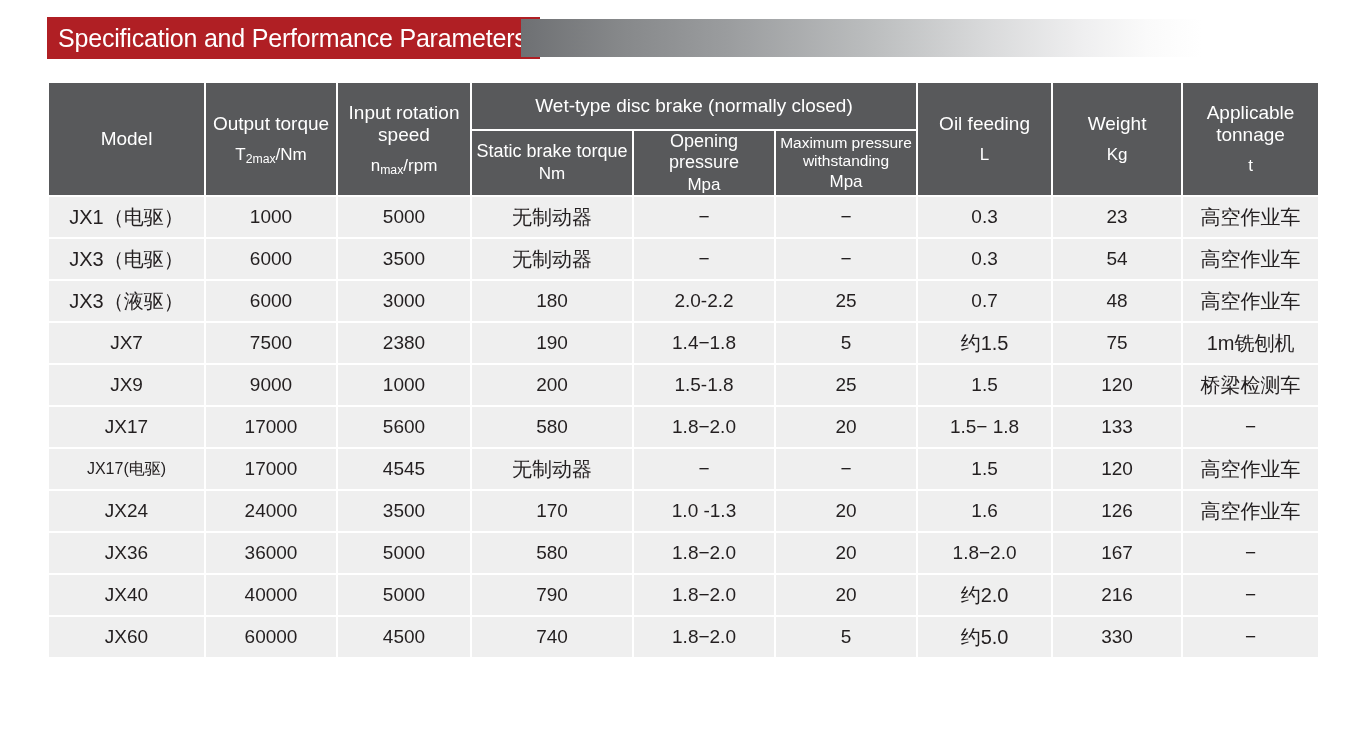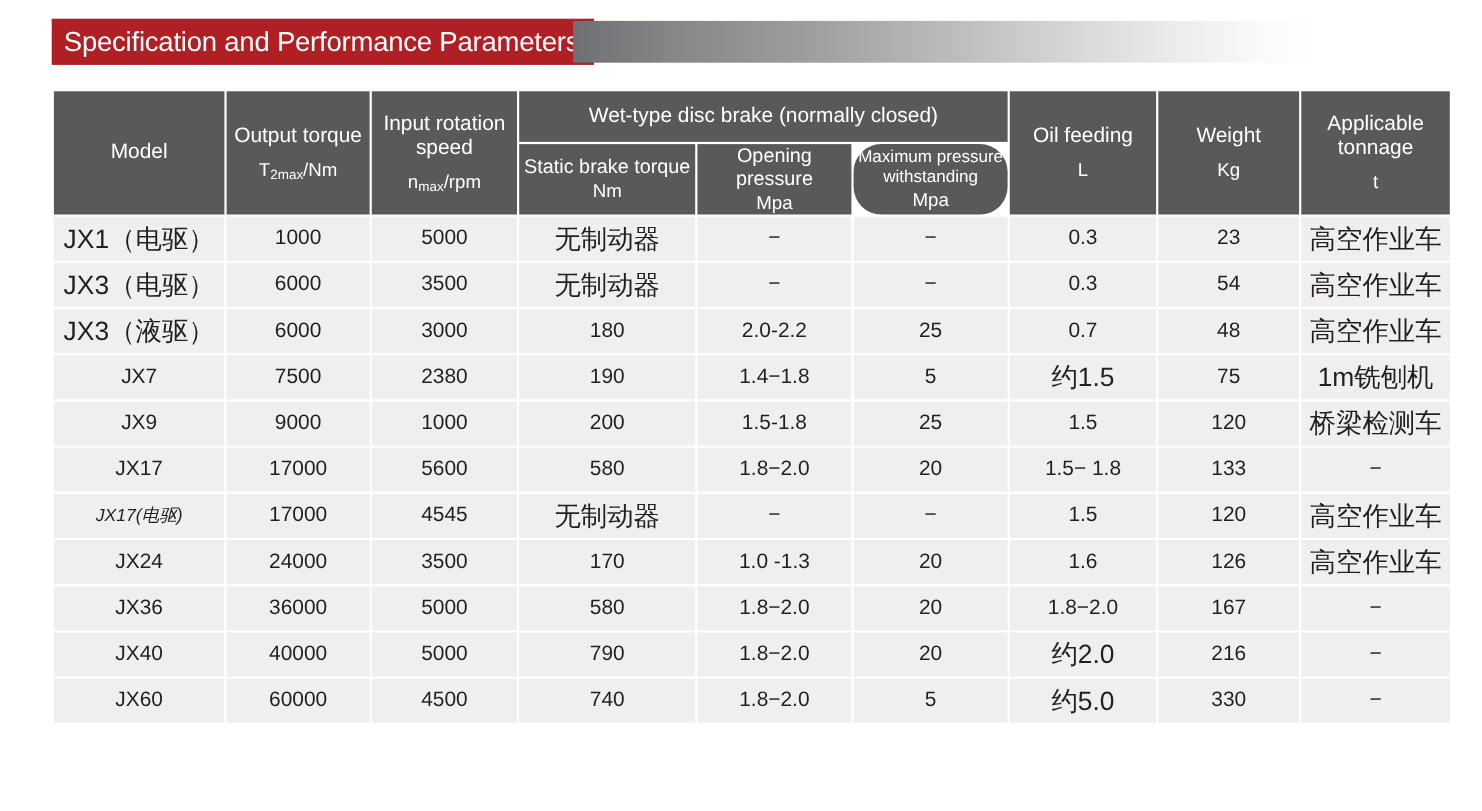--- a/index.html
+++ b/index.html
@@ -87,21 +87,20 @@
     font-size: 19px;
     line-height: 1.16;
   }
   .hd-sub {
     font-size: 18px;
     line-height: 1.16;
   }
   .hd-small {
     font-size: 15.5px;
     line-height: 1.18;
-    border-radius: 25px;
   }
   .hd-unit {
     font-size: 17px;
     line-height: 1.2;
     display: block;
     margin-top: 10px;
   }
   .hd-unit-tight {
     font-size: 17px;
     line-height: 1.2;
@@ -118,22 +117,22 @@
     position: relative;
     top: 0.28em;
   }
 
   tbody td {
     background: #efefef;
     color: #231f20;
     font-size: 19px;
     height: 40px;
   }
-  .cn { font-size: 24px; }
-  .cn-small { font-size: 16px; font-style: italic; }
+  .cn { font-size: 20px; }
+  .cn-small { font-size: 16px; }
 
   
   col.c-model     { width: 155px; }
   col.c-torque    { width: 130px; }
   col.c-speed     { width: 132px; }
   col.c-static    { width: 160px; }
   col.c-opening   { width: 140px; }
   col.c-maxp      { width: 140px; }
   col.c-oil       { width: 133px; }
   col.c-weight    { width: 128px; }

